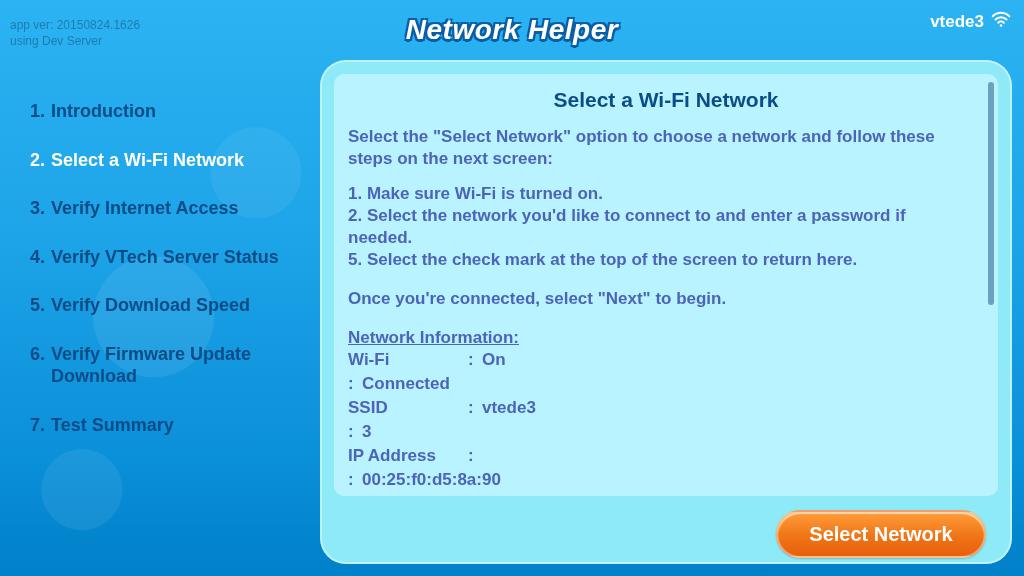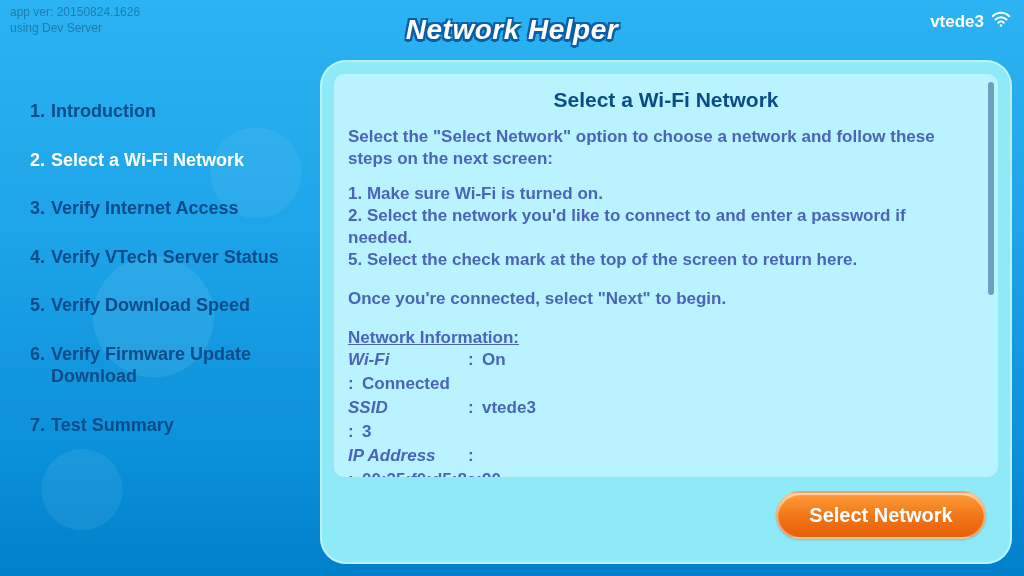--- a/index.html
+++ b/index.html
@@ -24,21 +24,21 @@
     position: absolute;
     inset: 0;
     background:
       radial-gradient(circle at 15% 55%, rgba(255,255,255,0.08) 0, rgba(255,255,255,0.08) 60px, transparent 61px),
       radial-gradient(circle at 8% 85%, rgba(255,255,255,0.07) 0, rgba(255,255,255,0.07) 40px, transparent 41px),
       radial-gradient(circle at 25% 30%, rgba(255,255,255,0.06) 0, rgba(255,255,255,0.06) 45px, transparent 46px);
     pointer-events: none;
   }
   .ver-info {
     position: absolute;
-    top: 4px;
+    top: 17px;
     left: 10px;
     font-size: 12px;
     color: rgba(11,75,110,0.5);
     line-height: 1.35;
   }
   .wifi-status {
     position: absolute;
     top: 8px;
     right: 12px;
     display: flex;
@@ -151,27 +151,27 @@
     text-decoration: underline;
     margin-bottom: 2px;
   }
   .netinfo-table {
     font-size: 17px;
   }
   .netinfo-row {
     display: flex;
     margin-bottom: 4px;
   }
-  .netinfo-key { width: 120px; font-style: italic; }
+  .netinfo-key { width: 120px; }
   .netinfo-sep { width: 14px; }
   .buttons {
     display: flex;
     justify-content: flex-end;
     gap: 22px;
-    padding: 6px 26px 25px 26px;
+    padding: 6px 26px 6px 26px;
   }
   .btn {
     height: 48px;
     border-radius: 30px;
     font-size: 20px;
     font-weight: bold;
     color: #fff;
     display: flex;
     align-items: center;
     justify-content: center;

